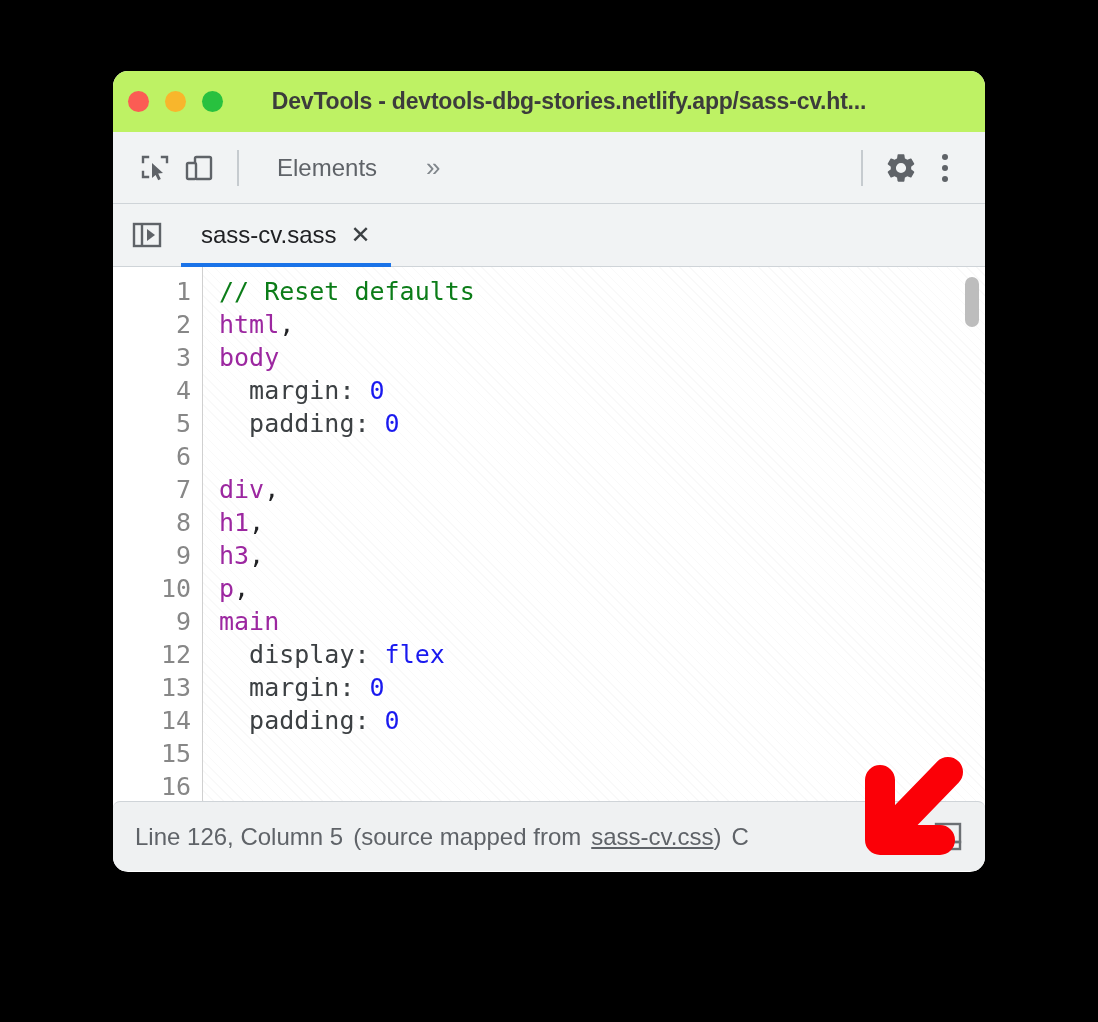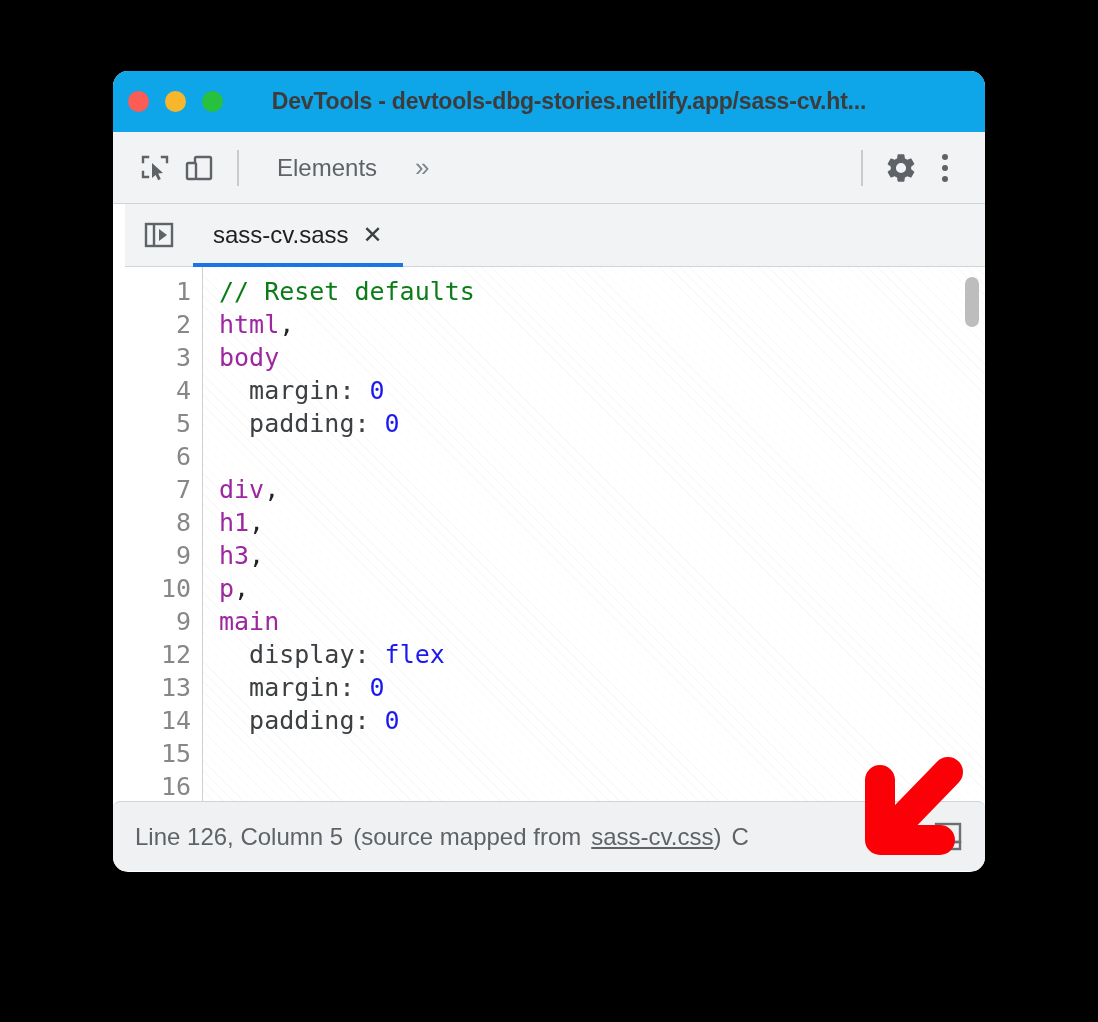--- a/index.html
+++ b/index.html
@@ -32,21 +32,21 @@
     height: 801px;
     border-radius: 15px;
     overflow: hidden;
     background: #ffffff;
     box-shadow: 0 6px 40px rgba(0,0,0,0.85);
   }
 
   
   .titlebar {
     height: 61px;
-    background: #0ea5e9;
+    background: #bef264;
     display: flex;
     align-items: center;
     padding-left: 15px;
     box-sizing: border-box;
   }
   .traffic {
     display: flex;
     align-items: center;
     gap: 16px;
     flex: 0 0 auto;
@@ -95,21 +95,21 @@
     width: 2px;
     height: 36px;
     background: #c6cbcf;
     margin: 0 16px;
     flex: 0 0 auto;
   }
   .panel-tabs {
     display: flex;
     align-items: center;
     height: 100%;
-    gap: 0;
+    gap: 11px;
   }
   .panel-tab {
     font-size: 24px;
     color: #5f6368;
     padding: 0 22px;
     height: 100%;
     display: flex;
     align-items: center;
     position: relative;
     white-space: nowrap;
@@ -157,21 +157,20 @@
   }
 
   
   .filebar {
     height: 63px;
     background: #f1f3f4;
     display: flex;
     align-items: stretch;
     box-sizing: border-box;
     border-bottom: 1px solid #cfd4d8;
-    margin-left: 12px;
   }
   .nav-toggle {
     width: 68px;
     display: flex;
     align-items: center;
     justify-content: center;
     flex: 0 0 auto;
   }
   .file-tab {
     display: flex;

